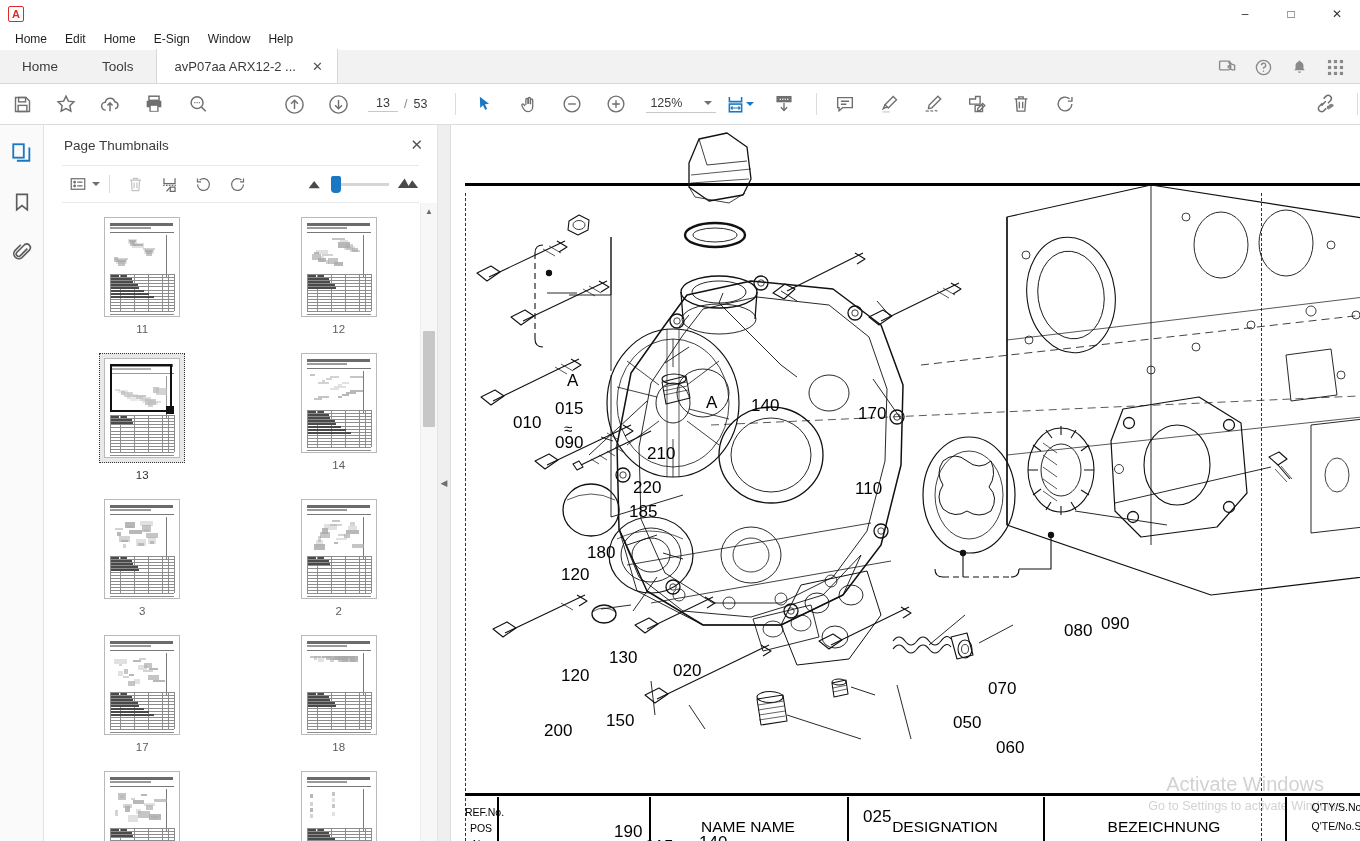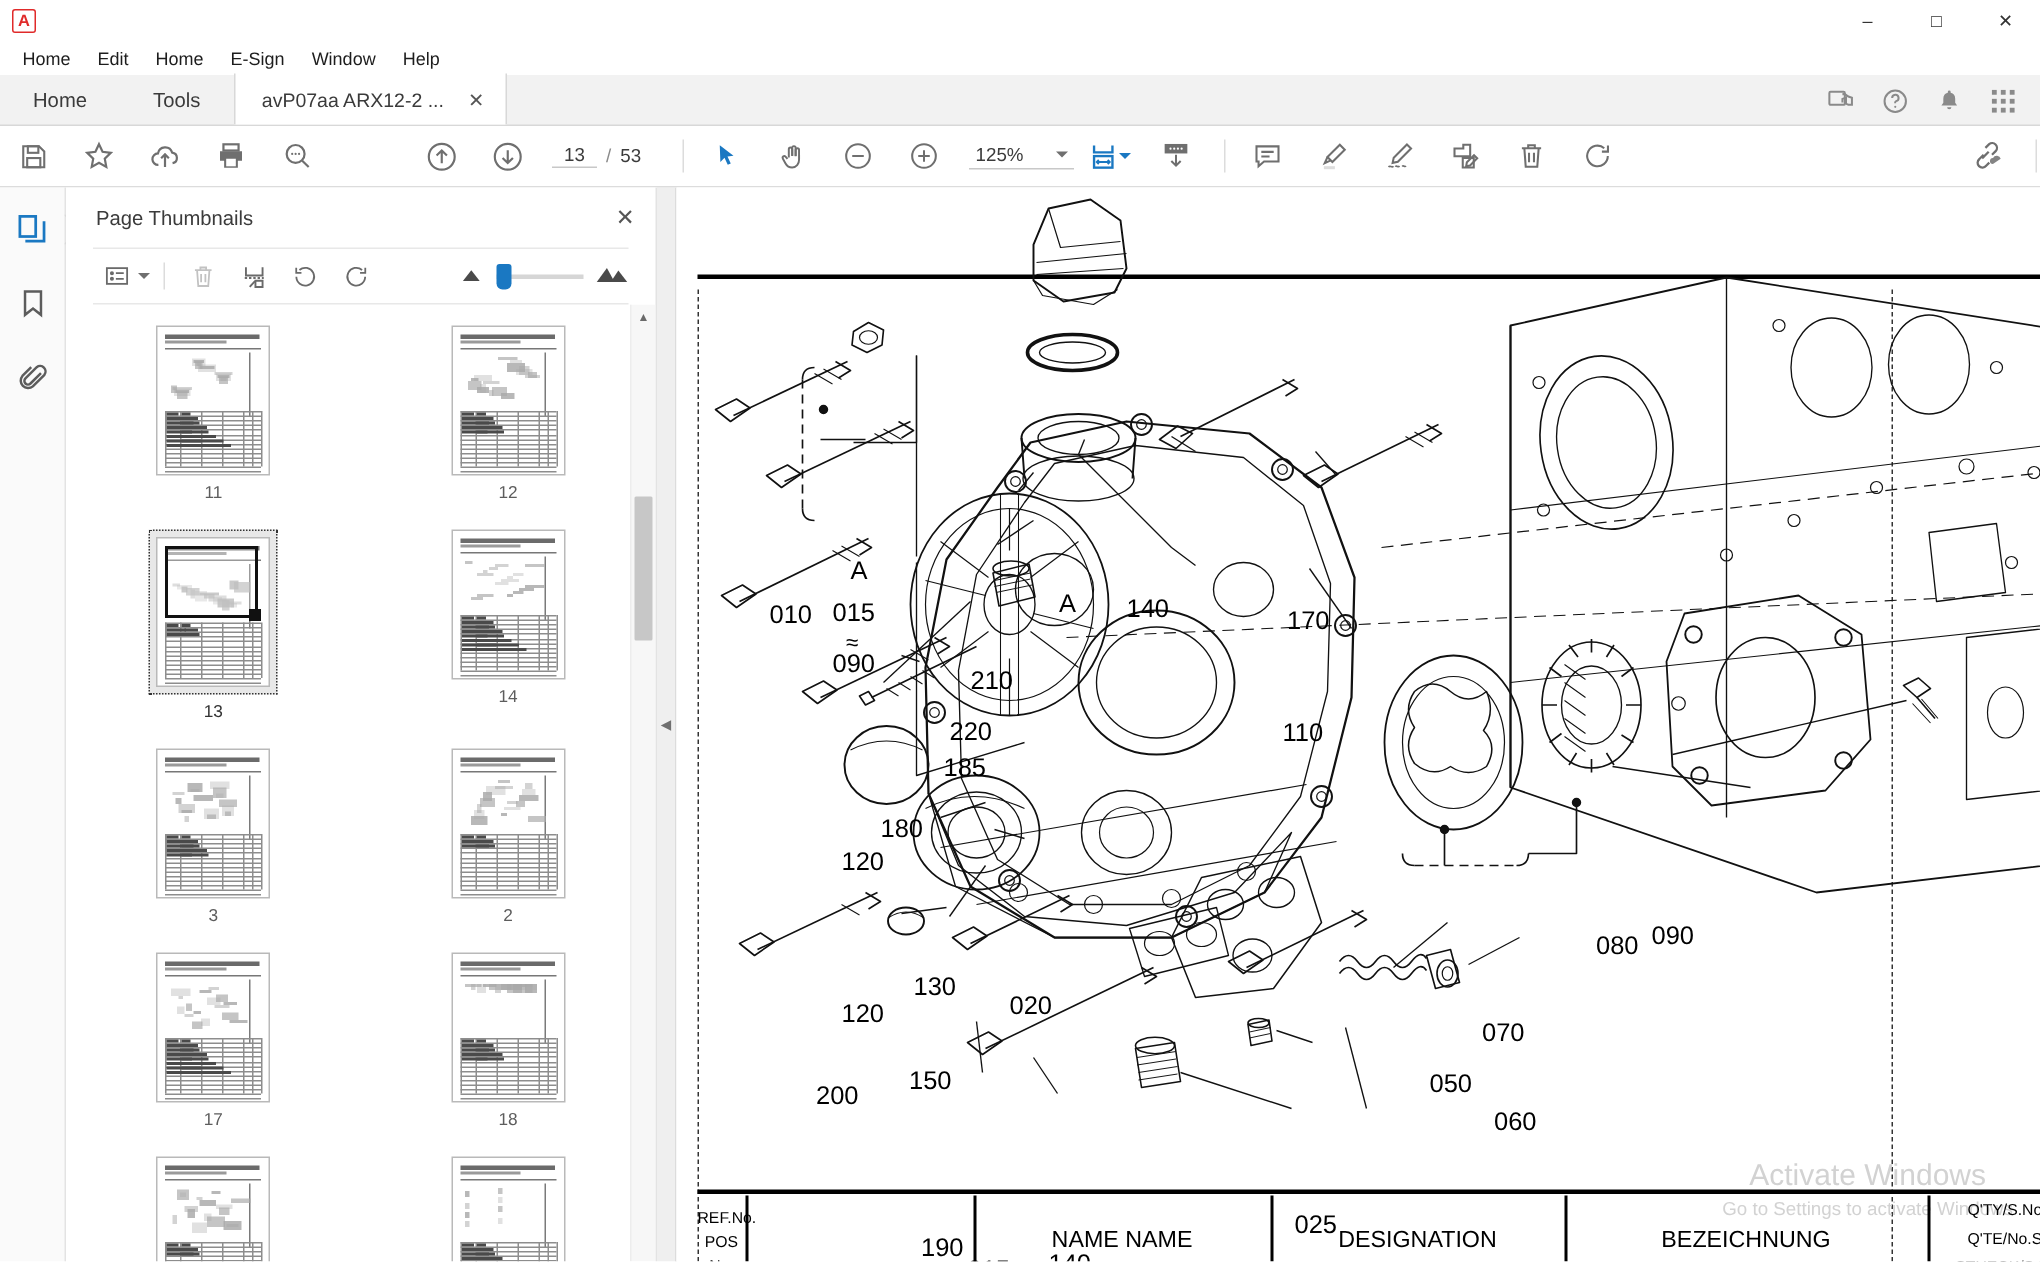--- a/index.html
+++ b/index.html
@@ -1354,21 +1354,21 @@
 
             <path d="M492 452 L560 452" stroke-dasharray="6 4"></path>
             <path d="M492 452 q-8 0 -8 -8 M560 452 q8 0 8 -8"></path>
             <circle cx="512" cy="428" r="2.6" fill="#111"></circle>
             <circle cx="600" cy="410" r="2.6" fill="#111"></circle>
             <path d="M512 428 L512 452 M600 410 L600 444 L568 444"></path>
           </g>
         </g>
       </svg>
 
-      <div class="lbl" style="left:62px;  top:275px;">010</div>
+      <div class="lbl" style="left:62px;  top:288px;">010</div>
       <div class="lbl" style="left:116px; top:246px;">A</div>
       <div class="lbl" style="left:104px; top:274px;">015</div>
       <div class="lbl" style="left:113px; top:295px; font-size:15px;">≈</div>
       <div class="lbl" style="left:104px; top:308px;">090</div>
 
       <div class="lbl" style="left:196px; top:319px;">210</div>
       <div class="lbl" style="left:182px; top:353px;">220</div>
       <div class="lbl" style="left:178px; top:377px;">185</div>
       <div class="lbl" style="left:136px; top:418px;">180</div>
       <div class="lbl" style="left:110px; top:440px;">120</div>

